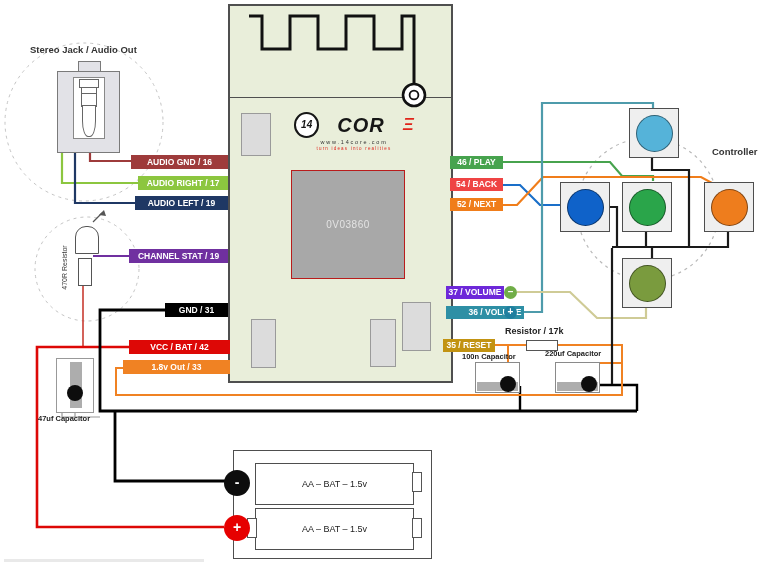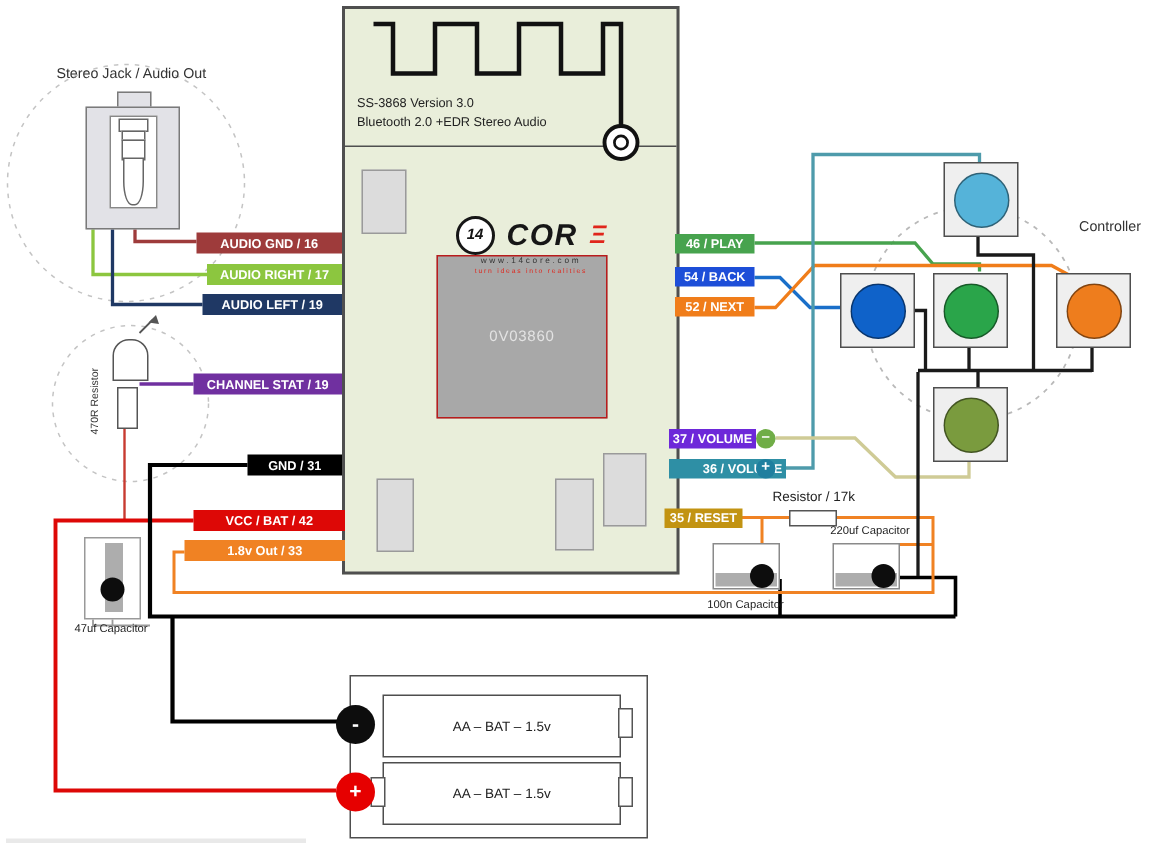--- a/index.html
+++ b/index.html
@@ -10,35 +10,35 @@
   .abs{position:absolute;}
   
   #board{left:228px;top:4px;width:221px;height:375px;background:#e9eeda;border:2px solid #4f4f4f;z-index:1;}
   #board .sep{position:absolute;left:0;right:0;top:91px;border-top:1.6px solid #4f4f4f;}
   #board-title{position:absolute;left:8px;top:56px;font-size:8.5px;color:#222;line-height:13px;white-space:nowrap;}
   #chip{position:absolute;left:61px;top:164px;width:112px;height:107px;background:#a8a8a8;border:1px solid #b91c1c;
         display:flex;align-items:center;justify-content:center;color:#e3e3e3;font-size:10px;letter-spacing:.5px;}
   .pad{position:absolute;background:#dcdcdc;border:1px solid #9a9a9a;}
   
   #logo{position:absolute;left:64px;top:106px;width:120px;text-align:center;}
-  #logo .row{display:flex;align-items:center;justify-content:center;gap:8px;margin-top:32px;}
+  #logo .row{display:flex;align-items:center;justify-content:center;gap:18px;}
   #logo .badge{width:22px;height:22px;border:2.5px solid #161616;border-radius:50%;background:#fff;color:#161616;
                font-weight:bold;font-style:italic;font-size:10px;line-height:22px;}
   #logo .word{font-weight:900;font-style:italic;font-size:20px;color:#161616;letter-spacing:1px;}
   #logo .eglyph{font-weight:900;font-style:italic;font-size:17px;color:#e0251b;}
   #logo .url{font-size:5.5px;letter-spacing:1.8px;color:#333;margin-top:1px;}
   #logo .tag{font-size:4.5px;letter-spacing:1.2px;color:#e0251b;margin-top:1px;}
   
   .pin{position:absolute;height:14px;line-height:14px;color:#fff;font-size:8.5px;font-weight:bold;
        text-align:center;z-index:6;white-space:nowrap;}
   .pinR{height:13px;line-height:13px;}
   .sgn{position:absolute;width:13px;height:13px;border-radius:50%;color:#fff;font-size:10px;font-weight:bold;
        text-align:center;line-height:12px;z-index:6;}
   
-  .clab{position:absolute;font-size:7.5px;color:#222;z-index:6;text-align:center;white-space:nowrap;}
+  .clab{position:absolute;font-size:7.5px;color:#222;z-index:6;white-space:nowrap;font-weight:bold;}
   .clab9{font-size:9px;}
   
   .btn{position:absolute;width:48px;height:48px;background:#efefef;border:1.5px solid #4e4e4e;z-index:6;
        display:flex;align-items:center;justify-content:center;}
   .btn .dot{width:35px;height:35px;border-radius:50%;border:1px solid rgba(0,0,0,.45);}
   
   .capbox{position:absolute;background:#fff;border:1px solid #8a8a8a;z-index:5;}
   .capstripeH{position:absolute;left:1px;right:1px;bottom:1px;height:9px;background:#adadad;}
   .capstripeV{position:absolute;left:13px;top:3px;width:12px;height:46px;background:#adadad;}
   .capdot{position:absolute;width:16px;height:16px;border-radius:50%;background:#0d0d0d;z-index:7;}
@@ -104,24 +104,20 @@
     <path d="M608,207 H617 V247" fill="none" stroke="#1a1a1a" stroke-width="2.2"></path>
     <path d="M646,230 V247 M728,230 V248 M612,247 H728 M652,247 V258" fill="none" stroke="#1a1a1a" stroke-width="2.2"></path>
     <path d="M612,248 V384" fill="none" stroke="#1a1a1a" stroke-width="2.2"></path>
 
     <path d="M420,481 H428 V528 H420" fill="none" stroke="#8a8a8a" stroke-width="1.5"></path>
     <path d="M62,411 V417 H100 M75,402 V417" fill="none" stroke="#9a9a9a" stroke-width="1.2"></path>
   </svg>
 
   <div class="abs" id="board">
     <div class="sep"></div>
-    <div id="board-title">
-      <div>SS-3868 Version 3.0</div>
-      <div>Bluetooth 2.0 +EDR Stereo Audio</div>
-    </div>
     <div class="pad" style="left:11px;top:107px;width:28px;height:41px;"></div>
     <div class="pad" style="left:21px;top:313px;width:23px;height:47px;"></div>
     <div class="pad" style="left:140px;top:313px;width:24px;height:46px;"></div>
     <div class="pad" style="left:172px;top:296px;width:27px;height:47px;"></div>
     <div id="chip">
         <span>0V03860</span>
       </div>
     <div id="logo">
       <div class="row">
         <span class="badge">14</span>
@@ -148,32 +144,32 @@
 
   <div class="pin" style="left:131px;top:155px;width:97px;background:#9e3b3b;">AUDIO GND / 16</div>
   <div class="pin" style="left:138px;top:176px;width:90px;background:#8cc63f;">AUDIO RIGHT / 17</div>
   <div class="pin" style="left:135px;top:196px;width:93px;background:#1f3864;">AUDIO LEFT / 19</div>
   <div class="pin" style="left:129px;top:249px;width:99px;background:#7030a0;">CHANNEL STAT / 19</div>
   <div class="pin" style="left:165px;top:303px;width:63px;background:#000000;">GND / 31</div>
   <div class="pin" style="left:129px;top:340px;width:101px;background:#dd0806;">VCC / BAT / 42</div>
   <div class="pin" style="left:123px;top:360px;width:107px;background:#f08223;">1.8v Out / 33</div>
 
   <div class="pin pinR" style="left:450px;top:156px;width:53px;background:#47a34e;">46 / PLAY</div>
-  <div class="pin pinR" style="left:450px;top:178px;width:53px;background:#1d4ed8;">54 / BACK</div>
+  <div class="pin pinR" style="left:450px;top:178px;width:53px;background:#ef4444;">54 / BACK</div>
   <div class="pin pinR" style="left:450px;top:198px;width:53px;background:#f07d1a;">52 / NEXT</div>
   <div class="pin pinR" style="left:446px;top:286px;width:58px;background:#6d28d9;">37 / VOLUME</div>
   <div class="sgn" style="left:504px;top:286px;background:#70ad47;">–</div>
   <div class="pin pinR" style="left:446px;top:306px;width:58px;background:#2e8fa5;padding-left:20px;">36 / VOLUME</div>
   <div class="sgn" style="left:504px;top:306px;background:#1f7f9f;">+</div>
   <div class="pin pinR" style="left:443px;top:339px;width:52px;background:#c29312;">35 / RESET</div>
 
   <div class="clab clab9" style="left:505px;top:326px;width:75px;">Resistor / 17k</div>
   <div class="resbody" style="left:526px;top:340px;width:30px;height:9px;"></div>
 
-  <div class="clab" style="left:462px;top:352px;width:70px;margin-top:46px;">100n Capacitor</div>
+  <div class="clab" style="left:462px;top:352px;width:70px;">100n Capacitor</div>
   <div class="capbox" style="left:475px;top:362px;width:43px;height:29px;">
       <div class="capstripeH"></div>
     </div>
   <div class="capdot" style="left:500px;top:376px;"></div>
 
   <div class="clab" style="left:545px;top:349px;width:70px;">220uf Capacitor</div>
   <div class="capbox" style="left:555px;top:362px;width:43px;height:29px;">
       <div class="capstripeH"></div>
     </div>
   <div class="capdot" style="left:581px;top:376px;"></div>

